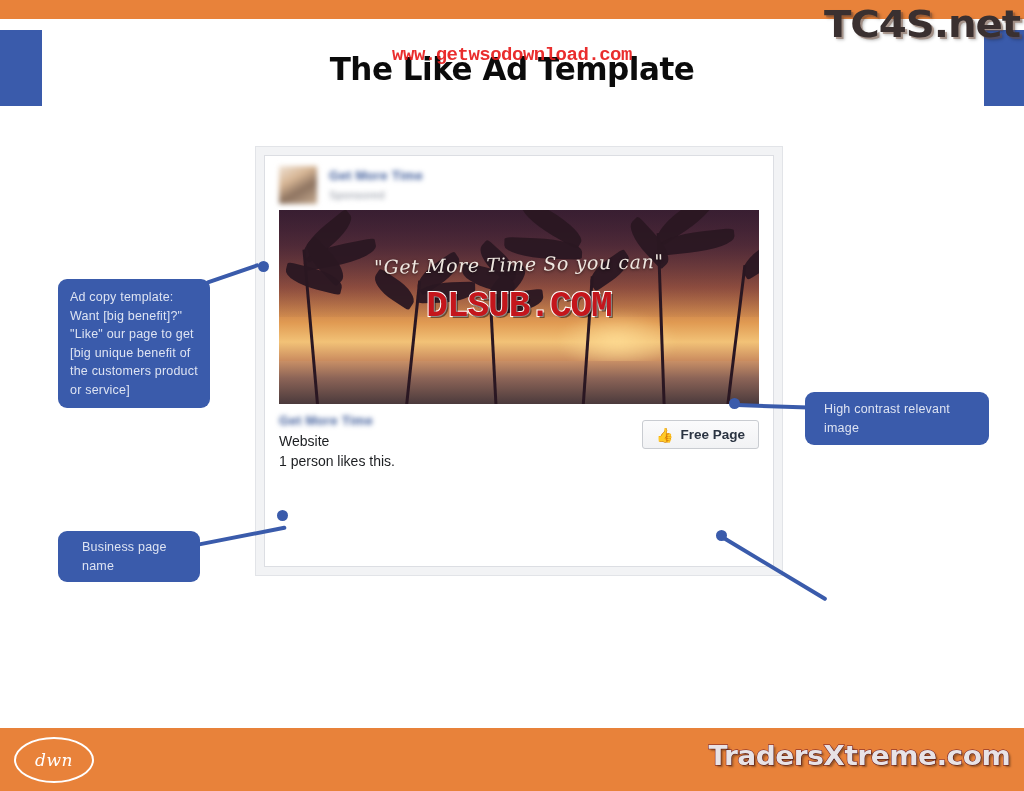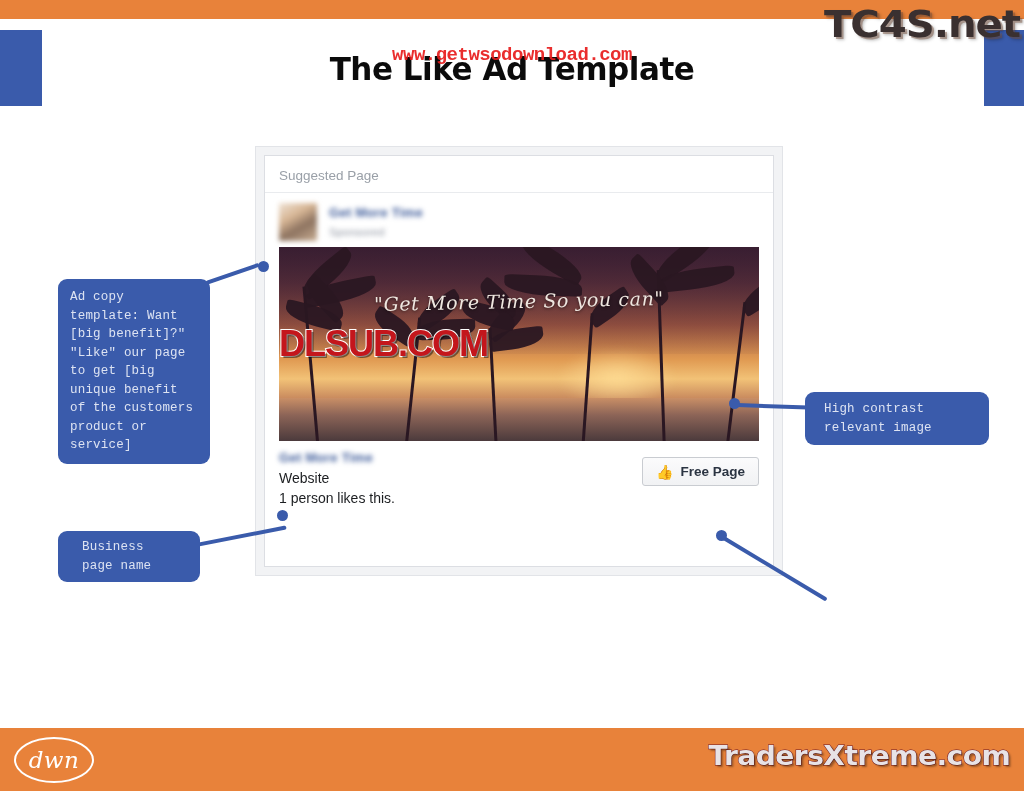--- a/index.html
+++ b/index.html
@@ -150,21 +150,22 @@
     font-family: "DejaVu Serif", serif;
     font-style: italic;
     font-size: 19px;
     color: #efe7e0;
     letter-spacing: .6px;
     text-shadow: 0 1px 3px rgba(0,0,0,.55);
     transform: rotate(-1.2deg);
   }
   .hero-dlsub {
     position: absolute; left: 0; right: 0; top: 39%;
-    font-family: Liberation Sans, sans-serif;
+    text-align: center;
+    font-family: Liberation Mono, monospace;
     font-weight: 700;
     font-size: 36px;
     letter-spacing: -1px;
     color: #c4161c;
     -webkit-text-stroke: 2px #ffffff;
     paint-order: stroke fill;
     text-shadow: 2px 2px 0 rgba(0,0,0,.45);
   }
 
   
@@ -193,21 +194,21 @@
     white-space: nowrap;
   }
   .thumb-icon { font-size: 14px; color: #6d7480; line-height: 1; }
 
   
   .callout {
     position: absolute;
     background: #3a5bab;
     color: #dde3f2;
     border-radius: 9px;
-    font-family: Liberation Mono, monospace;
+    font-family: Liberation Sans, sans-serif;
     font-size: 12.5px;
     line-height: 1.48;
     padding: 9px 12px;
     letter-spacing: .2px;
   }
   #callout-adcopy  { left: 58px;  top: 279px; width: 152px; }
   #callout-bizname { left: 58px;  top: 531px; width: 142px; padding: 7px 24px; }
   #callout-image   { left: 805px; top: 392px; width: 184px; padding: 8px 19px; }
   #callout-like    { left: 833px; top: 590px; width: 75px;  padding: 7px 11px; }
 
@@ -219,21 +220,21 @@
     position: absolute; left: 0; bottom: 0; width: 1024px; height: 63px;
     background: #e8823a;
   }
   .dwn-logo {
     position: absolute; left: 14px; top: 9px;
     width: 80px; height: 46px;
     border: 2px solid #ffffff;
     border-radius: 50%;
     display: flex; align-items: center; justify-content: center;
     font-family: "DejaVu Serif", serif;
-    font-style: italic; font-weight: 400; font-size: 23px;
+    font-style: italic; font-weight: 400; font-size: 17px;
     color: #ffffff;
     letter-spacing: .5px;
   }
   .tx-logo {
     position: absolute; right: 14px; top: 12px;
     font-family: "DejaVu Sans", sans-serif;
     font-weight: 700; font-size: 27px;
     color: #e8e3e6;
     -webkit-text-stroke: 1px #6a1020;
     paint-order: stroke fill;
@@ -254,21 +255,20 @@
   <div class="blue-tab right"></div>
 
   <div class="tc4s">TC4S.net</div>
 
   <div class="title">The Like Ad Template</div>
   <div class="watermark-top">www.getwsodownload.com</div>
 
   <div class="fb-wrap">
     <div class="fb-card">
 
-      <div class="fb-suggested">Suggested Page</div>
 
       <div class="fb-head">
         <div class="fb-avatar"></div>
         <div class="fb-headtext">
           <div class="fb-pagename-blur">Get More Time</div>
           <div class="fb-sponsored-blur">Sponsored</div>
         </div>
       </div>
 
 

